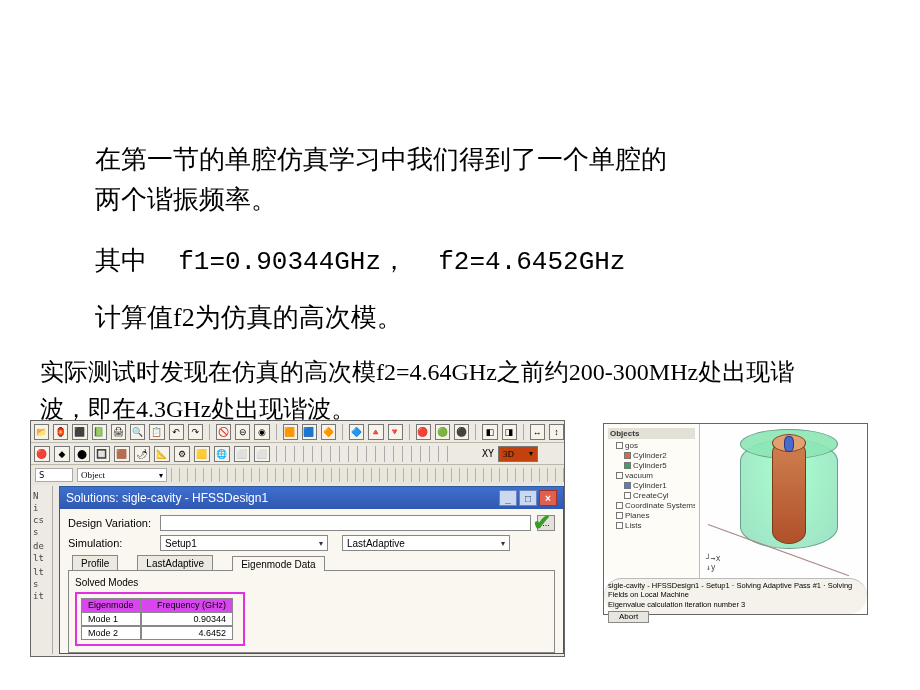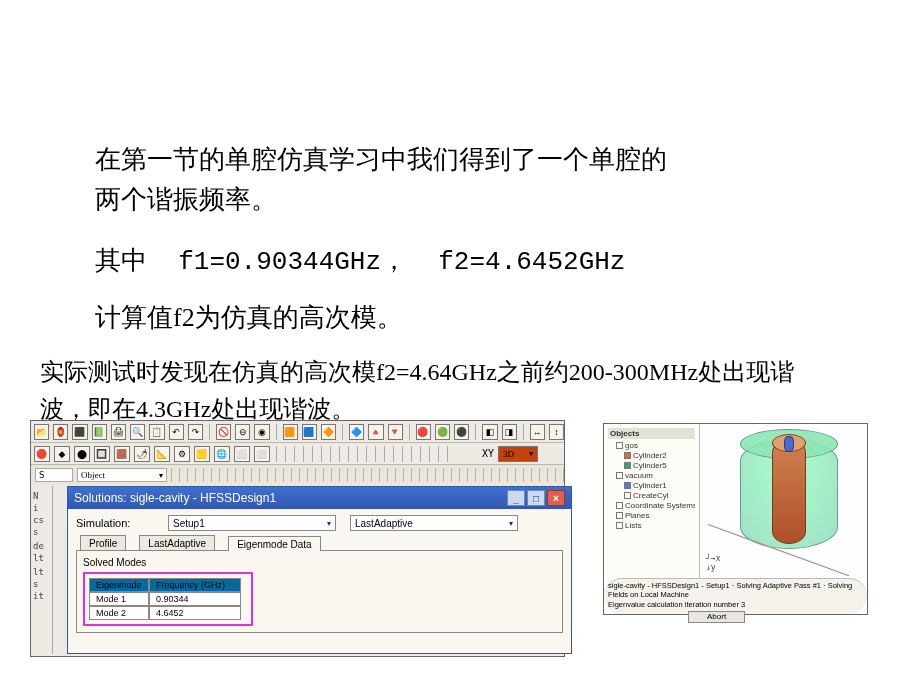--- a/index.html
+++ b/index.html
@@ -42,21 +42,21 @@
   
   .ruler  { height: 20px; background:#e9e7dd; display:flex; align-items:center;}
   .ruler .slot { width:38px; height:14px; border:1px solid #aaa; margin-left:4px; background:#fff;
                  display:flex; align-items:center; padding:0 3px; font-size:9px; font-family:monospace;}
   .ruler .obj { width:90px; height:14px; border:1px solid #aaa; margin-left:4px; background:#fff;
                 display:flex;align-items:center;padding:0 3px;font-size:9px;}
   .ruler .rest { flex:1; height:14px; margin-left:4px;
                  background: repeating-linear-gradient(to right,#b5b1a3 0 1px, transparent 1px 8px);}
   
   .solwin {
-    position:absolute; left:36px; top:65px; width:505px; height:168px;
+    position:absolute; left:28px; top:65px; width:505px; height:168px;
     border:1px solid #2b5b9b; background:#f9f7ef;
   }
   .titlebar {
     height:22px; background: linear-gradient(#3f6fcf, #2f58b0);
     color:#fff; font-size:12px; display:flex; align-items:center; padding:0 6px;
     font-family: "Tahoma","Arial",sans-serif;
   }
   .titlebar .spacer{flex:1;}
   .winbtn { width:18px; height:16px; background:#cbd9f0; color:#1a2d55;
             border:1px solid #6a87bd; margin-left:2px; display:flex;
@@ -67,31 +67,31 @@
   .lbl { width:86px; }
   .field { height:16px; border:1px solid #888; background:#fff; flex:1;}
   .dots { width:18px;height:16px;border:1px solid #888;background:#e3e1d7;font-size:9px;
           display:flex;align-items:center;justify-content:center;}
   .check { width:26px;height:22px;display:flex;align-items:center;justify-content:center;
            color:#3a9a2a;font-size:22px;font-weight:bold; position:absolute; right:0;}
   .ddfield{ height:16px; border:1px solid #888; background:#fff; display:flex;
             align-items:center; padding:0 4px; font-size:10px;}
   .ddfield .arrow{margin-left:auto;font-size:8px;color:#333;}
   .dd1{width:168px;} .dd2{width:168px; margin-left:8px;}
-  .tabs { display:flex; gap:13px; margin-top:4px; margin-left:4px;}
+  .tabs { display:flex; gap:19px; margin-top:4px; margin-left:4px;}
   .tab  { padding:2px 8px 1px 8px; border:1px solid #888; border-bottom:none;
           background:#eceae0; font-size:10px;}
   .tab.active { background:#f9f7ef; position:relative; top:1px;text-align:center;}
   .tabpanel { border:1px solid #888; padding:6px; margin-top:0;}
   .solvedlbl{font-size:10px; margin-bottom:4px;}
   .tbl { border:2px solid #e030e0; padding:4px; width:170px; background:#f9f7ef;}
   .tbl .hrow,.tbl .drow{display:flex;}
   .tbl .cell{border:1px solid #888;padding:1px 6px;font-size:9px;background:#fff;}
-  .tbl .hcell{background:#0369a1;}
-  .tbl .c1{width:60px;} .tbl .c2{width:92px;}
+  .tbl .hcell{background:#d946ef;}
+  .tbl .c1{width:60px;} .tbl .c2{width:92px;text-align:right;}
 
   
   .lstrip{position:absolute;left:0;top:65px;width:22px;height:168px;
           border-right:1px solid #aaa;background:#eceae2;padding-top:4px;}
   .lstrip div{font-size:9px;font-family:monospace;color:#444;padding:1px 2px;}
 
   
   .rpanel{
     position:absolute; left:603px; top:423px; width:265px; height:192px;
     border:1px solid #666; background:#fff; display:flex; flex-direction:column;
@@ -117,21 +117,21 @@
             border-radius:50%/12%; border:1px solid #7a3a1a;}
   .cyl-midtop{ position:absolute; left:72px; top:10px; width:34px; height:18px;
                border-radius:50%; background:#e0a070;border:1px solid #7a3a1a;}
   .cyl-in { position:absolute; left:84px; top:12px; width:10px; height:16px;
             background:#4a6ad0;border:1px solid #2a3a80;border-radius:40%;}
   .diagline{position:absolute;left:8px;top:100px;width:150px;height:1px;
             background:#a88;transform:rotate(20deg);transform-origin:left;}
   .rbottom{height:36px;border-top:1px solid #bbb;padding:2px 4px;
            font-size:7.5px;font-family:"Tahoma",sans-serif;background:#f4f2ea;line-height:1.25;border-radius:18px;}
   .abortbtn{display:inline-block;border:1px solid #888;background:#e8e6de;
-            padding:0 18px;font-size:8px;margin-left:80px;margin-top:2px;}
+            padding:0 10px;font-size:8px;margin-top:2px;}
 </style>
 </head>
 <body>
 
 <div class="para p1">在第一节的单腔仿真学习中我们得到了一个单腔的</div>
 <div class="para p1-l2">两个谐振频率。</div>
 <div class="para p2">其中  f1=0.90344GHz，  f2=4.6452GHz</div>
 <div class="para p3">计算值f2为仿真的高次模。</div>
 <div class="para p4">实际测试时发现在仿真的高次模f2=4.64GHz之前约200-300MHz处出现谐</div>
 <div class="para p4b">波，即在4.3GHz处出现谐波。</div>
@@ -234,20 +234,26 @@
 
   <div class="solwin">
     <div class="titlebar">
       <span>Solutions: sigle-cavity - HFSSDesign1</span>
       <span class="spacer"></span>
       <span class="winbtn">_</span>
       <span class="winbtn">□</span>
       <span class="winbtn close">×</span>
     </div>
     <div class="solbody">
+      <div class="row">
+        <span class="lbl">Design Variation:</span>
+        <div class="field"></div>
+        <div class="dots">...</div>
+        <div class="check">✔</div>
+      </div>
       <div class="row">
         <span class="lbl">Simulation:</span>
         <div class="ddfield dd1">
           <span>Setup1</span>
           <span class="arrow">▾</span>
         </div>
         <div class="ddfield dd2">
           <span>LastAdaptive</span>
           <span class="arrow">▾</span>
         </div>

